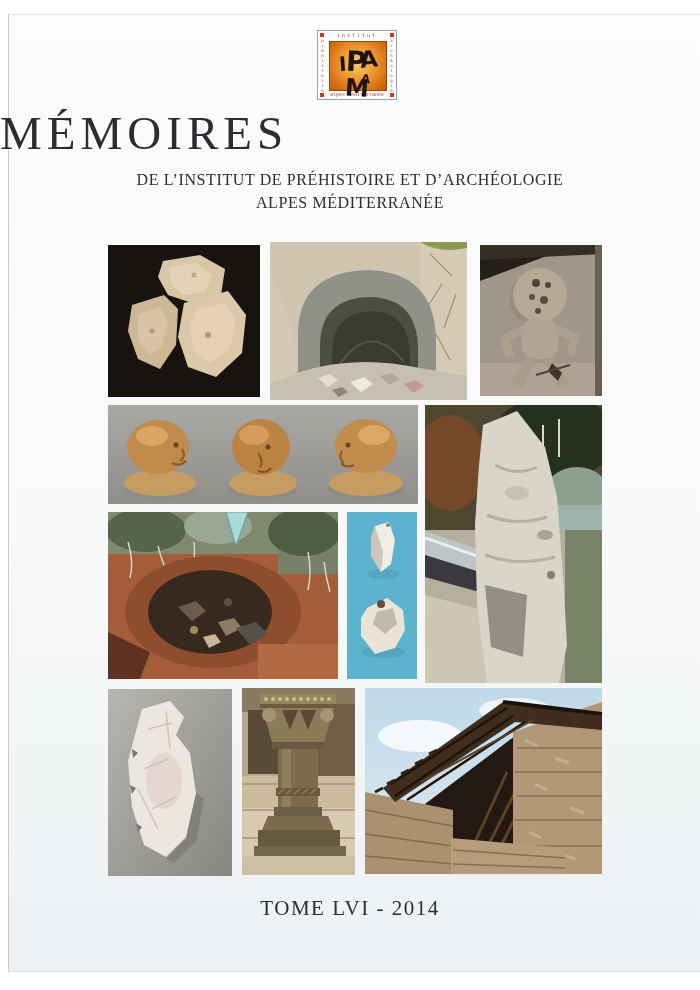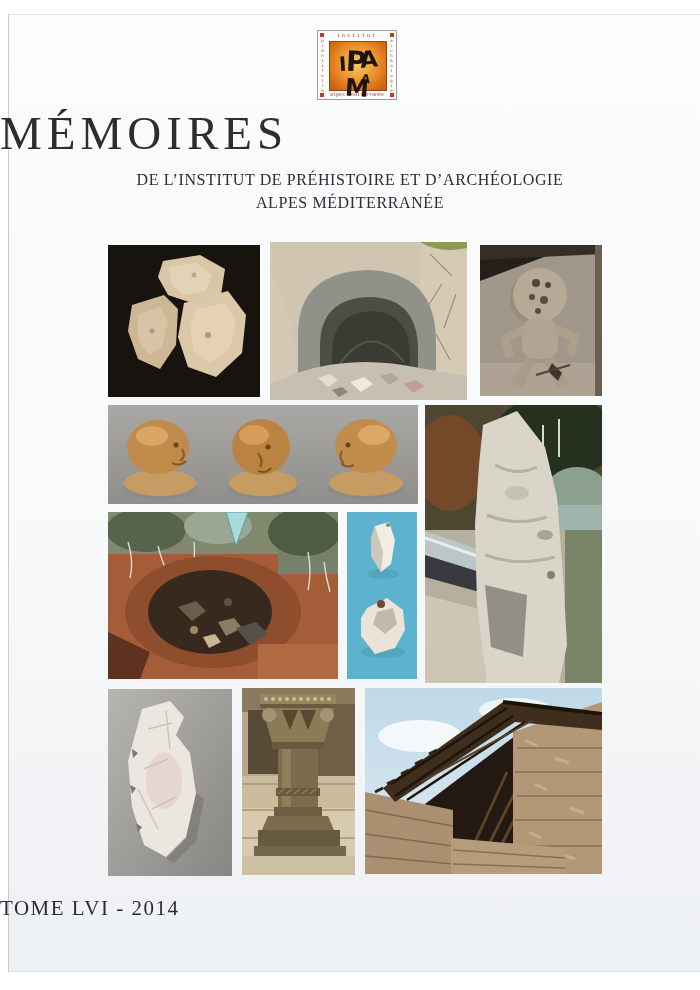--- a/index.html
+++ b/index.html
@@ -35,21 +35,21 @@
   .logo-small-a{position:absolute;left:31px;top:30px;font-family:"DejaVu Sans",sans-serif;
                 font-weight:bold;font-size:12px;color:#1d1410;transform:rotate(8deg);}
   
   .title{position:absolute;left:0;top:106px;width:700px;
          font-size:47px;letter-spacing:5px;color:#2c2c32;
          text-shadow:1px 1px 0 rgba(255,255,255,.6);}
   .subtitle{position:absolute;left:0;width:700px;text-align:center;
             font-size:16px;letter-spacing:0.6px;color:#2c2c32;}
   .sub1{top:171px;}
   .sub2{top:194px;}
-  .volume{position:absolute;left:0;top:896px;width:700px;text-align:left;
+  .volume{position:absolute;left:0;top:896px;width:700px;text-align:center;
           font-size:21px;letter-spacing:1.5px;color:#2c2c32;}
   
   .photo{position:absolute;overflow:hidden;}
   .photo svg{display:block;width:100%;height:100%;}
   .ph-bones{left:108px;top:245px;width:152px;height:152px;}
   .ph-cave{left:270px;top:242px;width:197px;height:158px;}
   .ph-relief{left:480px;top:245px;width:122px;height:151px;}
   .ph-heads{left:108px;top:405px;width:310px;height:99px;}
   .ph-menhir{left:425px;top:405px;width:177px;height:278px;}
   .ph-pit{left:108px;top:512px;width:230px;height:167px;}

